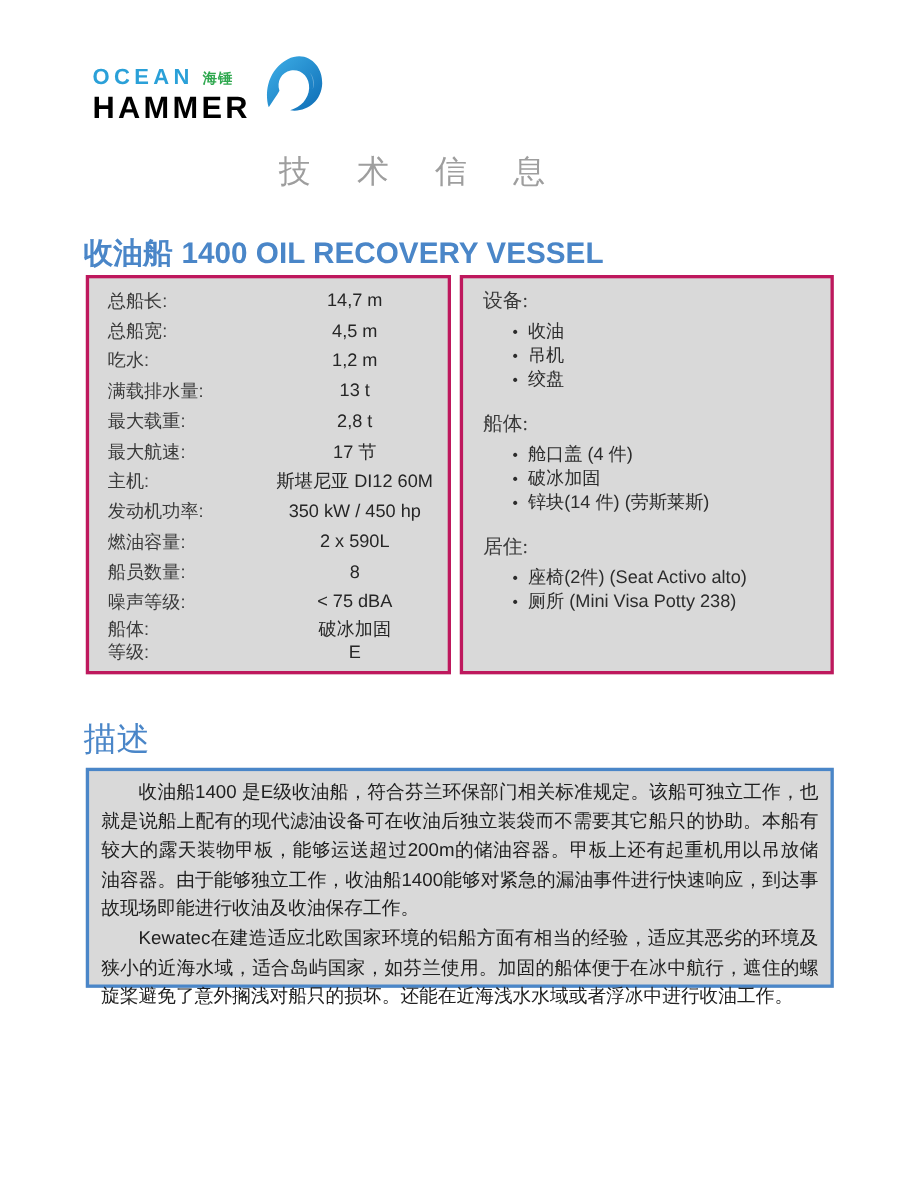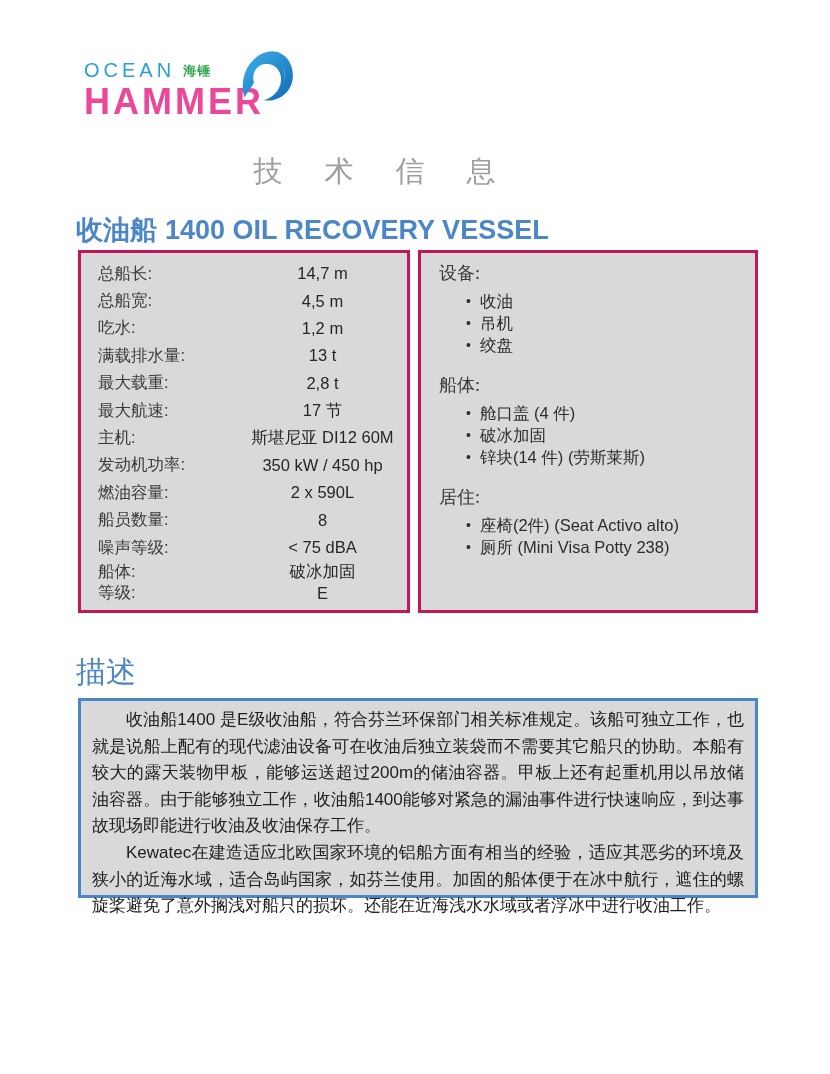--- a/index.html
+++ b/index.html
@@ -7,32 +7,32 @@
   body { font-family:"Liberation Sans", sans-serif; color:#333; }
   .page {
     position:relative; width:830px; height:1074px; background:#ffffff;
     overflow:hidden; margin:0 auto;
   }
 
   
   .logo { position:absolute; left:84px; top:46px; width:250px; height:70px; }
   .logo-line1 { display:flex; align-items:flex-end; gap:8px; }
   .logo-ocean {
-    font-size:20px; font-weight:normal; letter-spacing:4px; color:#2aa0d8;
+    font-size:20px; font-weight:bold; letter-spacing:4px; color:#2aa0d8;
   }
   .logo-cn { font-size:13px; font-weight:bold; color:#2fa84f; padding-bottom:2px; letter-spacing:1px;margin-top:16px; }
   .logo-hammer {
-    font-size:36px; font-weight:bold; letter-spacing:3px; color:#ec4899;
+    font-size:28px; font-weight:bold; letter-spacing:3px; color:#000000;
     line-height:1; margin-top:2px;
   }
   .logo-swirl { position:absolute; left:156px; top:-4px; width:54px; height:68px; }
 
   
   .doc-title {
-    position:absolute; left:0; top:152px; width:766px; text-align:center;
+    position:absolute; left:0; top:136px; width:766px; text-align:center;
     font-size:29px; letter-spacing:17px; color:#9e9e9e; font-weight:500;
   }
 
   
   .section-heading {
     position:absolute; left:76px; top:212px; font-size:27px; font-weight:bold;
     color:#4a86c8; white-space:nowrap;
   }
   .section-heading .cn { margin-right:8px; font-weight:600; }
 

